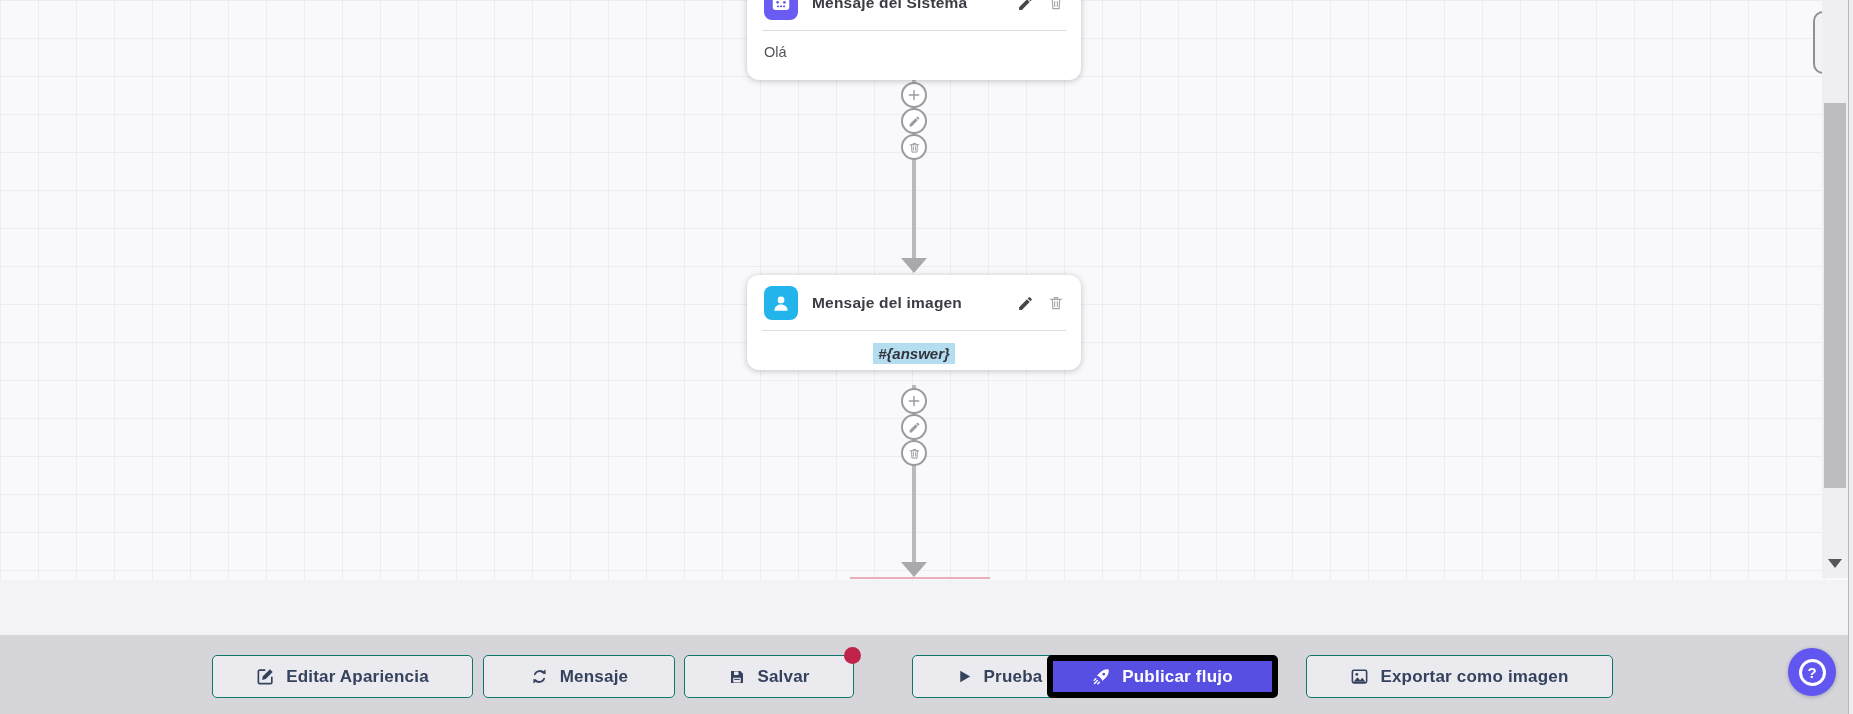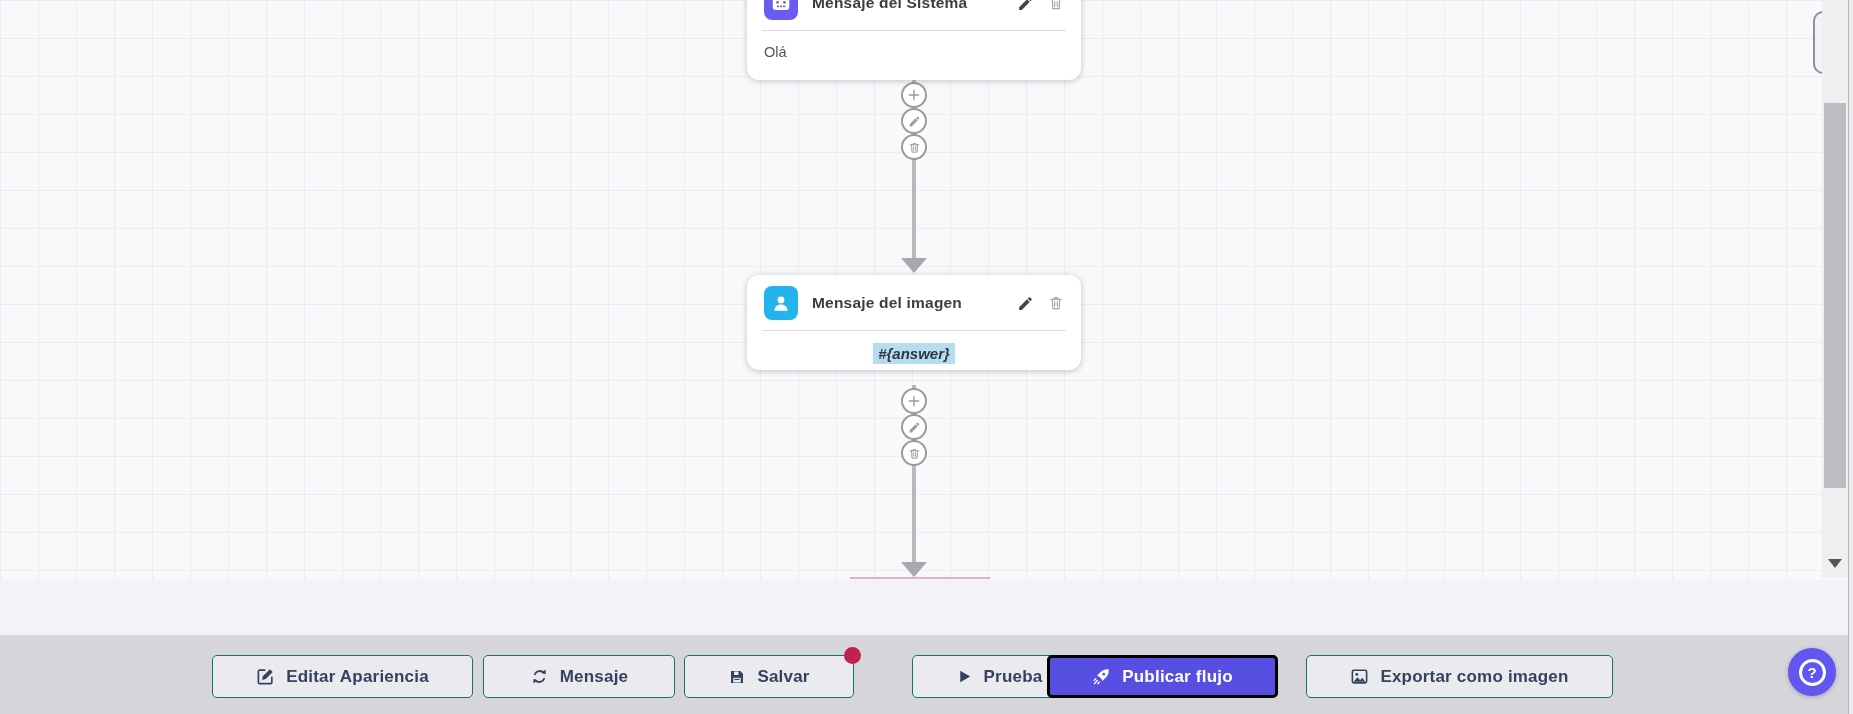--- a/index.html
+++ b/index.html
@@ -74,21 +74,21 @@
     display:flex; align-items:center; justify-content:center; gap:11px;
     background:#ebeaee; border:1px solid #0f766e; border-radius:5px;
     color:#35425e; font-family:"Liberation Sans",sans-serif;
     font-size:17px; font-weight:700; cursor:pointer; letter-spacing:.2px;
   }
   .tb-btn svg { flex:0 0 auto; }
   .btn-editar   { left:212px;  width:261px; }
   .btn-recargar { left:483px;  width:192px; }
   .btn-salvar   { left:684px;  width:170px; }
   .btn-prueba   { left:864px;  width:174px;margin-left:48px; }
-  .btn-publicar { left:1047px; width:231px; background:#574ee2; border:3px solid #000000; color:#ffffff; }
+  .btn-publicar { left:1047px; width:231px; background:#574ee2; border:6px solid #000000; color:#ffffff; }
   .btn-exportar { left:1306px; width:307px; }
 
   .red-dot { position:absolute; left:844px; top:647px; width:17px; height:17px; border-radius:50%; background:#c0224a; }
 
   .help-btn {
     position:absolute; left:1788px; top:648px; width:48px; height:48px; border-radius:50%;
     background:#6156f0; border:none; cursor:pointer;
     display:flex; align-items:center; justify-content:center;
     box-shadow:0 1px 4px rgba(40,40,80,.3);
   }

